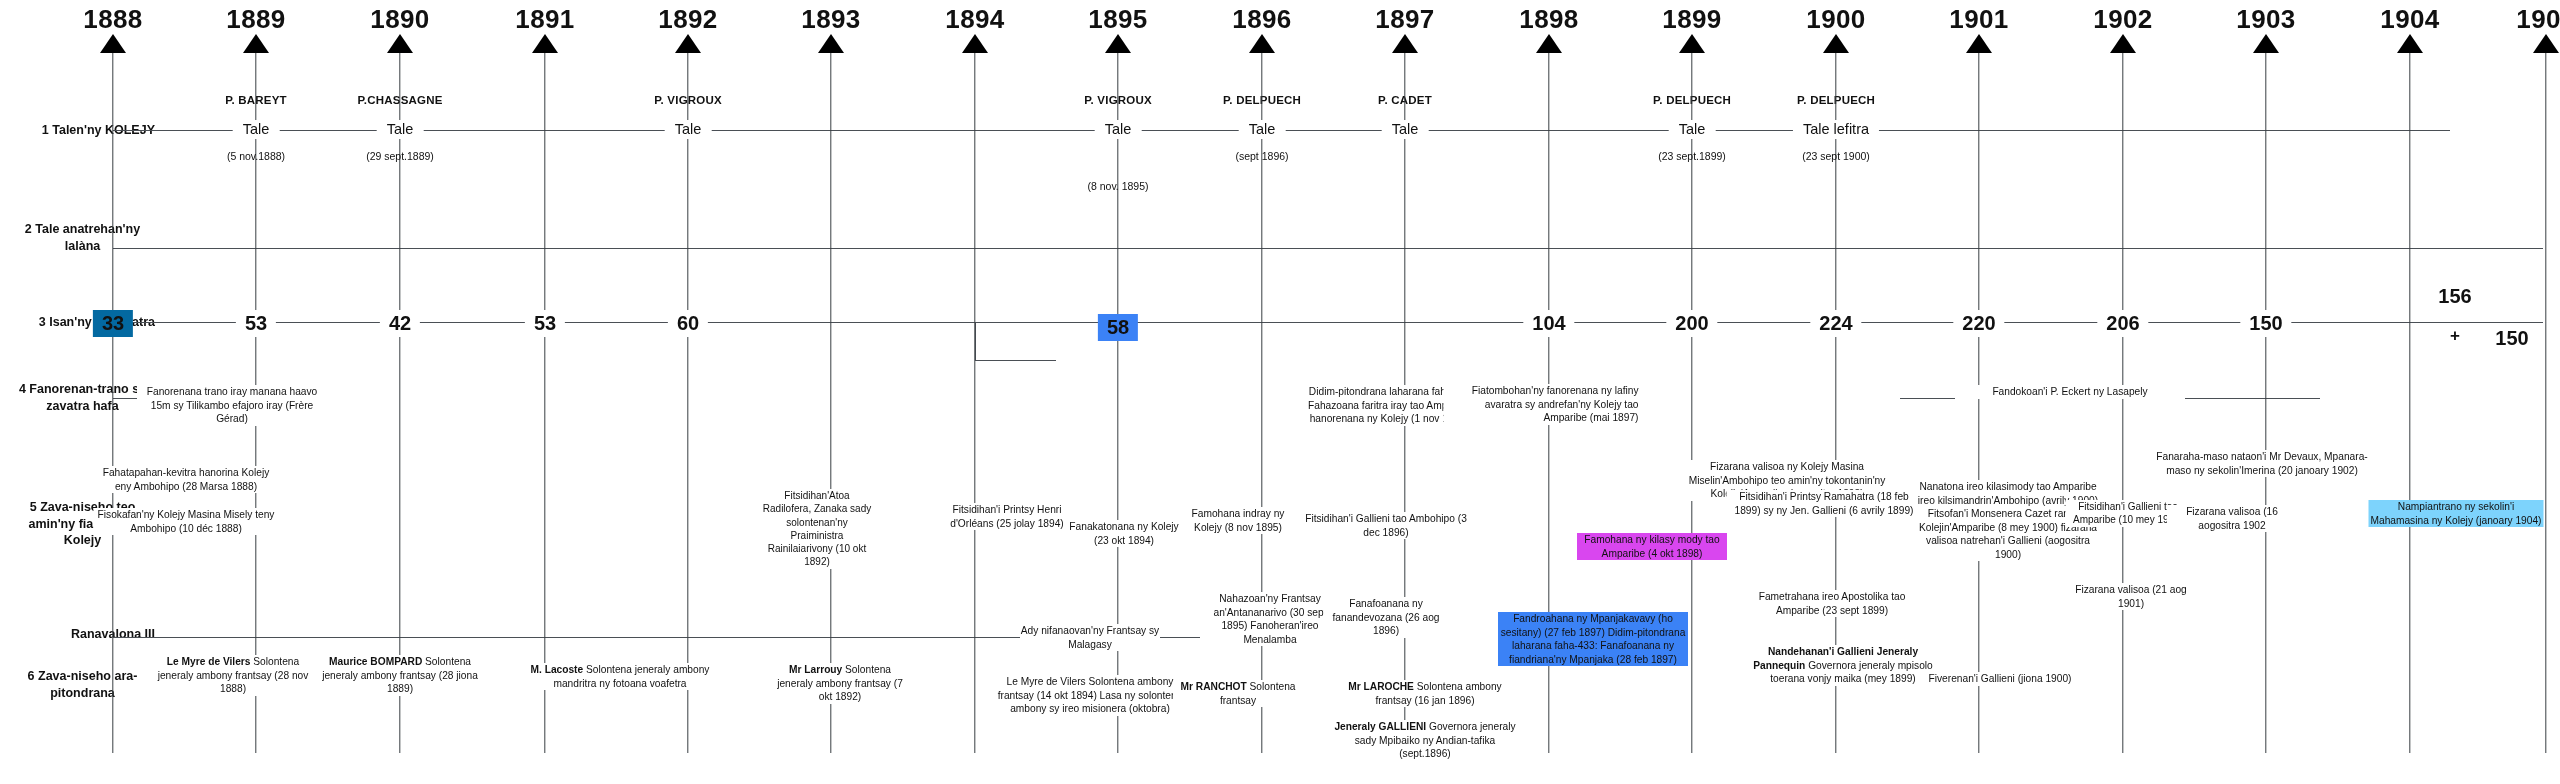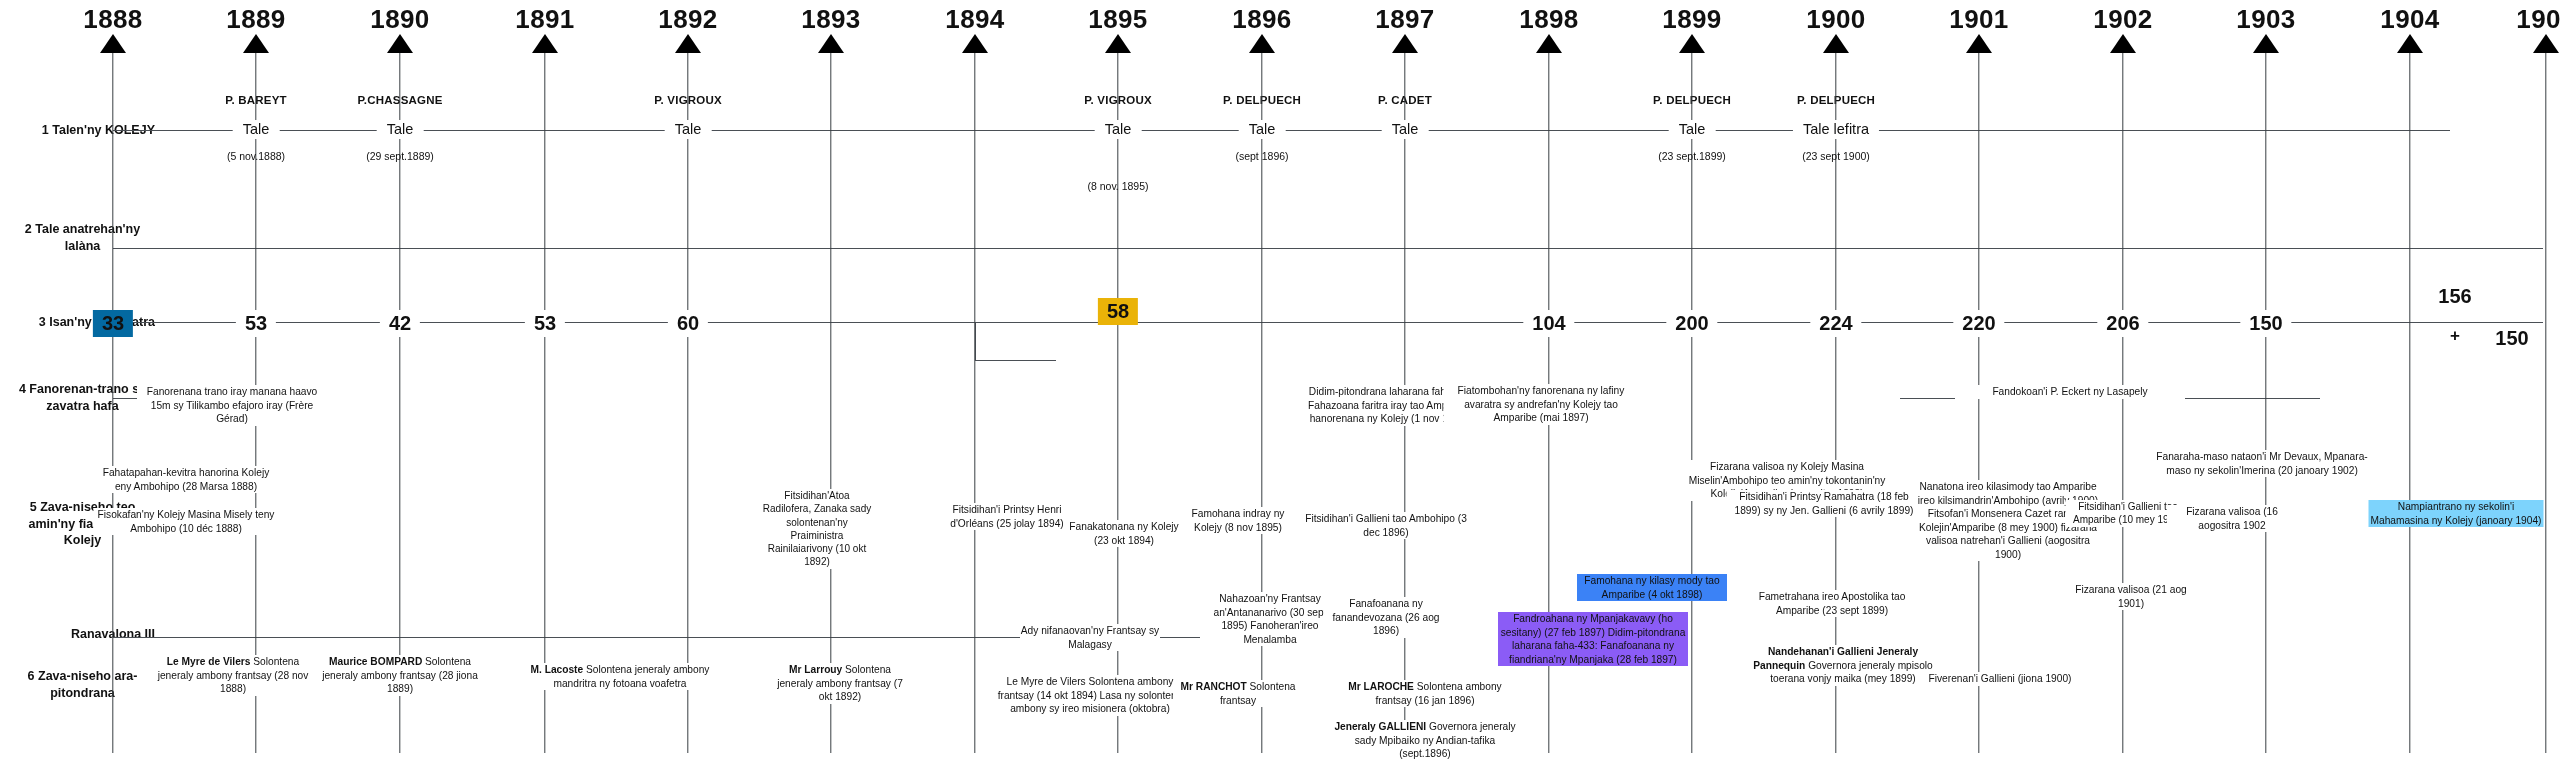--- a/index.html
+++ b/index.html
@@ -141,21 +141,21 @@
       <div class="cell date" style="left: 1692px; top: 150px;">(23 sept.1899)</div>
       <div class="cell tale" style="left: 1836px; top: 120px; background: rgb(255, 255, 255); padding: 0px 10px;">Tale lefitra</div>
       <div class="cell date" style="left: 1836px; top: 150px;">(23 sept 1900)</div>
     </div>
   <div id="row3">
       <div class="cell num" style="left: 113px; top: 310px; background: #0369a1; padding: 0px 9px;">33</div>
       <div class="cell num" style="left: 256px; top: 310px; background: rgb(255, 255, 255); padding: 0px 9px;">53</div>
       <div class="cell num" style="left: 400px; top: 310px; background: rgb(255, 255, 255); padding: 0px 9px;">42</div>
       <div class="cell num" style="left: 545px; top: 310px; background: rgb(255, 255, 255); padding: 0px 9px;">53</div>
       <div class="cell num" style="left: 688px; top: 310px; background: rgb(255, 255, 255); padding: 0px 9px;">60</div>
-      <div class="cell num" style="left: 1118px; top: 298px; background: #eab308; padding: 0px 9px;">58</div>
+      <div class="cell num" style="left: 1118px; top: 314px; background: #3b82f6; padding: 0px 9px;">58</div>
       <div class="cell num" style="left: 1549px; top: 310px; background: rgb(255, 255, 255); padding: 0px 9px;">104</div>
       <div class="cell num" style="left: 1692px; top: 310px; background: rgb(255, 255, 255); padding: 0px 9px;">200</div>
       <div class="cell num" style="left: 1836px; top: 310px; background: rgb(255, 255, 255); padding: 0px 9px;">224</div>
       <div class="cell num" style="left: 1979px; top: 310px; background: rgb(255, 255, 255); padding: 0px 9px;">220</div>
       <div class="cell num" style="left: 2123px; top: 310px; background: rgb(255, 255, 255); padding: 0px 9px;">206</div>
       <div class="cell num" style="left: 2266px; top: 310px; background: rgb(255, 255, 255); padding: 0px 9px;">150</div>
       <div class="cell num" style="left: 2455px; top: 283px; background: rgb(255, 255, 255); padding: 0px 9px;">156</div>
       <div class="cell num" style="left: 2512px; top: 325px; background: rgb(255, 255, 255); padding: 0px 9px;">150</div>
       <div class="cell num" style="left: 2455px; top: 325px; font-size: 17px; background: rgb(255, 255, 255); padding: 0px 9px;">+</div>
     </div>
@@ -165,23 +165,23 @@
     </div>
   <div id="row5">
       <div class="cell t10" style="left: 186px; top: 466px; width: 185px; background: rgb(255, 255, 255);">Fahatapahan-kevitra hanorina Kolejy eny Ambohipo (28 Marsa 1888)</div>
       <div class="cell t10" style="left: 186px; top: 508px; width: 185px; background: rgb(255, 255, 255);">Fisokafan'ny Kolejy Masina Misely teny Ambohipo (10 déc 1888)</div>
       <div class="cell t9" style="left: 817px; top: 489px; width: 115px; background: rgb(255, 255, 255);">Fitsidihan'Atoa Radilofera, Zanaka sady solontenan'ny Praiministra Rainilaiarivony (10 okt 1892)</div>
       <div class="cell t10" style="left: 1007px; top: 503px; width: 118px; background: rgb(255, 255, 255);">Fitsidihan'i Printsy Henri d'Orléans (25 jolay 1894)</div>
       <div class="cell t10" style="left: 1124px; top: 520px; width: 110px; background: rgb(255, 255, 255);">Fanakatonana ny Kolejy (23 okt 1894)</div>
       <div class="cell t10" style="left: 1238px; top: 507px; width: 112px; background: rgb(255, 255, 255);">Famohana indray ny Kolejy (8 nov 1895)</div>
       <div class="cell t10" style="left: 1389px; top: 385px; width: 200px; background: rgb(255, 255, 255);">Didim-pitondrana laharana faha-73: Fahazoana faritra iray tao Amparibe hanorenana ny Kolejy (1 nov 1896)</div>
       <div class="cell t10" style="left: 1386px; top: 512px; width: 165px; background: rgb(255, 255, 255);">Fitsidihan'i Gallieni tao Ambohipo (3 dec 1896)</div>
-      <div class="cell t10" style="left: 1541px; top: 384px; width: 195px; background: rgb(255, 255, 255);">Fiatombohan'ny fanorenana ny lafiny avaratra sy andrefan'ny Kolejy tao Amparibe (mai 1897)</div>
+      <div class="cell t10" style="left: 1541px; top: 384px; width: 195px; background: rgb(255, 255, 255); text-align: right;">Fiatombohan'ny fanorenana ny lafiny avaratra sy andrefan'ny Kolejy tao Amparibe (mai 1897)</div>
       <div class="cell t10" style="left: 1787px; top: 460px; width: 200px; background: rgb(255, 255, 255);">Fizarana valisoa ny Kolejy Masina Miselin'Ambohipo teo amin'ny tokontanin'ny Kolejin'Amparibe (aogositra 1898)</div>
-      <div class="cell t10" style="left: 1652px; top: 574px; width: 150px; background: #3b82f6;">Famohana ny kilasy mody tao Amparibe (4 okt 1898)</div>
+      <div class="cell t10" style="left: 1652px; top: 533px; width: 150px; background: #d946ef;">Famohana ny kilasy mody tao Amparibe (4 okt 1898)</div>
       <div class="cell t10" style="left: 1824px; top: 490px; width: 195px; background: rgb(255, 255, 255);">Fitsidihan'i Printsy Ramahatra (18 feb 1899) sy ny Jen. Gallieni (6 avrily 1899)</div>
       <div class="cell t10" style="left: 1832px; top: 590px; width: 190px; background: rgb(255, 255, 255);">Fametrahana ireo Apostolika tao Amparibe (23 sept 1899)</div>
       <div class="cell t10" style="left: 2008px; top: 480px; width: 190px; background: rgb(255, 255, 255);">Nanatona ireo kilasimody tao Amparibe ireo kilsimandrin'Ambohipo (avrily 1900) Fitsofan'i Monsenera Cazet rano ny Kolejin'Amparibe (8 mey 1900) fizarana valisoa natrehan'i Gallieni (aogositra 1900)</div>
       <div class="cell t9" style="left: 2128px; top: 500px; width: 125px; background: rgb(255, 255, 255);">Fitsidihan'i Gallieni tao Amparibe (10 mey 1901)</div>
       <div class="cell t10" style="left: 2131px; top: 583px; width: 120px; background: rgb(255, 255, 255);">Fizarana valisoa (21 aog 1901)</div>
       <div class="cell t10" style="left: 2262px; top: 450px; width: 215px; background: rgb(255, 255, 255);">Fanaraha-maso nataon'i Mr Devaux, Mpanara-maso ny sekolin'Imerina (20 janoary 1902)</div>
       <div class="cell t10" style="left: 2232px; top: 505px; width: 130px; background: rgb(255, 255, 255);">Fizarana valisoa (16 aogositra 1902</div>
       <div class="cell t10" style="left: 2456px; top: 500px; width: 175px; background: #7dd3fc;">Nampiantrano ny sekolin'i Mahamasina ny Kolejy (janoary 1904)</div>
     </div>
   <div id="row6">
@@ -189,18 +189,18 @@
       <div class="cell t10" style="left: 400px; top: 655px; width: 160px; background: rgb(255, 255, 255);"><span class="b">Maurice BOMPARD </span>Solontena jeneraly ambony frantsay (28 jiona 1889)</div>
       <div class="cell t10" style="left: 620px; top: 663px; width: 200px; background: rgb(255, 255, 255);"><span class="b">M. Lacoste </span>Solontena jeneraly ambony mandritra ny fotoana voafetra</div>
       <div class="cell t10" style="left: 840px; top: 663px; width: 130px; background: rgb(255, 255, 255);"><span class="b">Mr Larrouy </span>Solontena jeneraly ambony frantsay (7 okt 1892)</div>
       <div class="cell t10" style="left: 1090px; top: 624px; width: 140px; background: rgb(255, 255, 255);">Ady nifanaovan'ny Frantsay sy Malagasy</div>
       <div class="cell t10" style="left: 1090px; top: 675px; width: 200px; background: rgb(255, 255, 255);">Le Myre de Vilers Solontena ambony frantsay (14 okt 1894) Lasa ny solontena ambony sy ireo misionera (oktobra)</div>
       <div class="cell t10" style="left: 1270px; top: 592px; width: 140px; background: rgb(255, 255, 255);">Nahazoan'ny Frantsay an'Antananarivo (30 sept 1895) Fanoheran'ireo Menalamba</div>
       <div class="cell t10" style="left: 1238px; top: 680px; width: 130px; background: rgb(255, 255, 255);"><span class="b">Mr RANCHOT </span>Solontena frantsay</div>
       <div class="cell t10" style="left: 1386px; top: 597px; width: 125px; background: rgb(255, 255, 255);">Fanafoanana ny fanandevozana (26 aog 1896)</div>
       <div class="cell t10" style="left: 1425px; top: 680px; width: 185px; background: rgb(255, 255, 255);"><span class="b">Mr LAROCHE </span>Solontena ambony frantsay (16 jan 1896)</div>
       <div class="cell t10" style="left: 1425px; top: 720px; width: 185px; background: rgb(255, 255, 255);"><span class="b">Jeneraly GALLIENI </span>Governora jeneraly sady Mpibaiko ny Andian-tafika (sept.1896)</div>
-      <div class="cell t10" style="left: 1593px; top: 612px; width: 190px; background: #8b5cf6;">Fandroahana ny Mpanjakavavy (ho sesitany) (27 feb 1897) Didim-pitondrana laharana faha-433: Fanafoanana ny fiandriana'ny Mpanjaka (28 feb 1897)</div>
+      <div class="cell t10" style="left: 1593px; top: 612px; width: 190px; background: #3b82f6;">Fandroahana ny Mpanjakavavy (ho sesitany) (27 feb 1897) Didim-pitondrana laharana faha-433: Fanafoanana ny fiandriana'ny Mpanjaka (28 feb 1897)</div>
       <div class="cell t10" style="left: 1843px; top: 645px; width: 190px; background: rgb(255, 255, 255);"><span class="b">Nandehanan'i Gallieni Jeneraly Pannequin </span>Governora jeneraly mpisolo toerana vonjy maika (mey 1899)</div>
       <div class="cell t10" style="left: 2000px; top: 672px; width: 160px; background: rgb(255, 255, 255);">Fiverenan'i Gallieni (jiona 1900)</div>
     </div>
 
 </div>
 
 </body></html>

